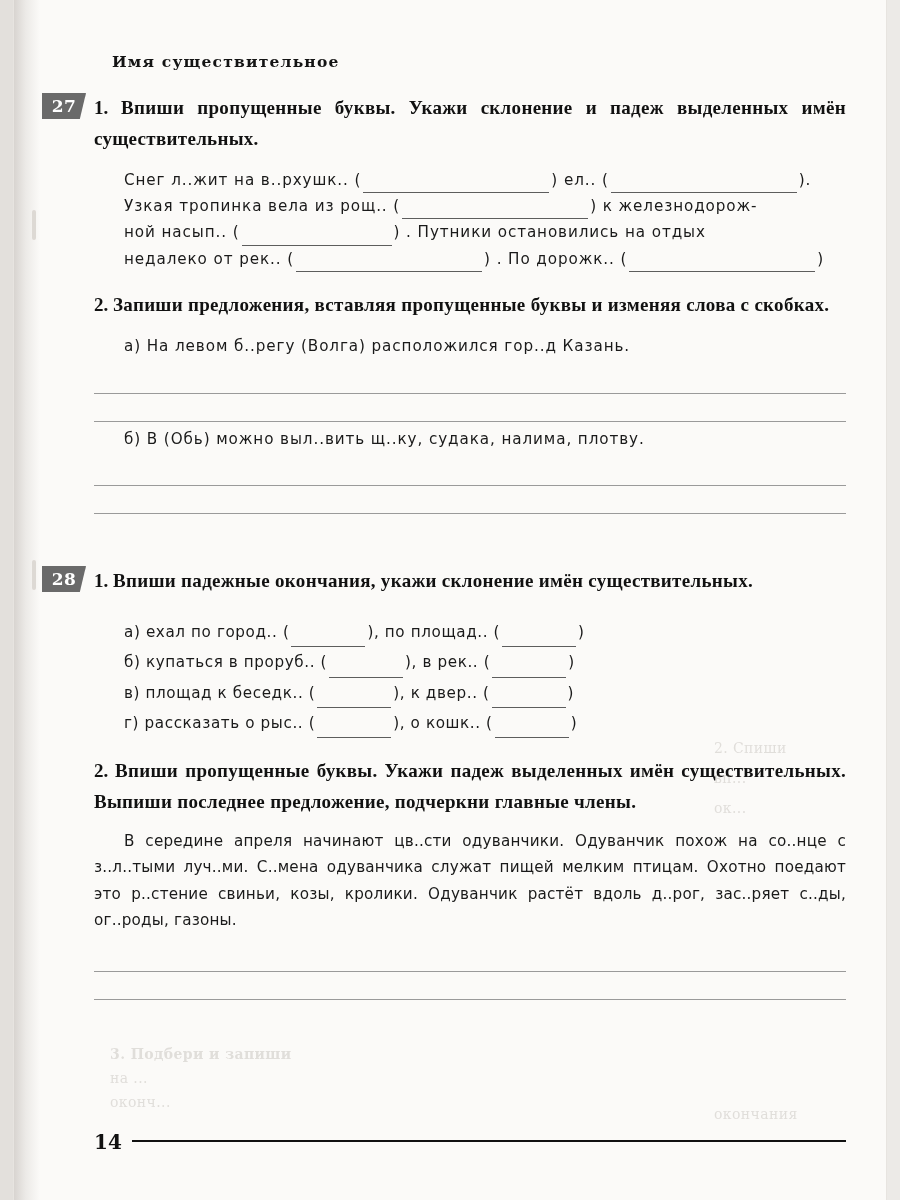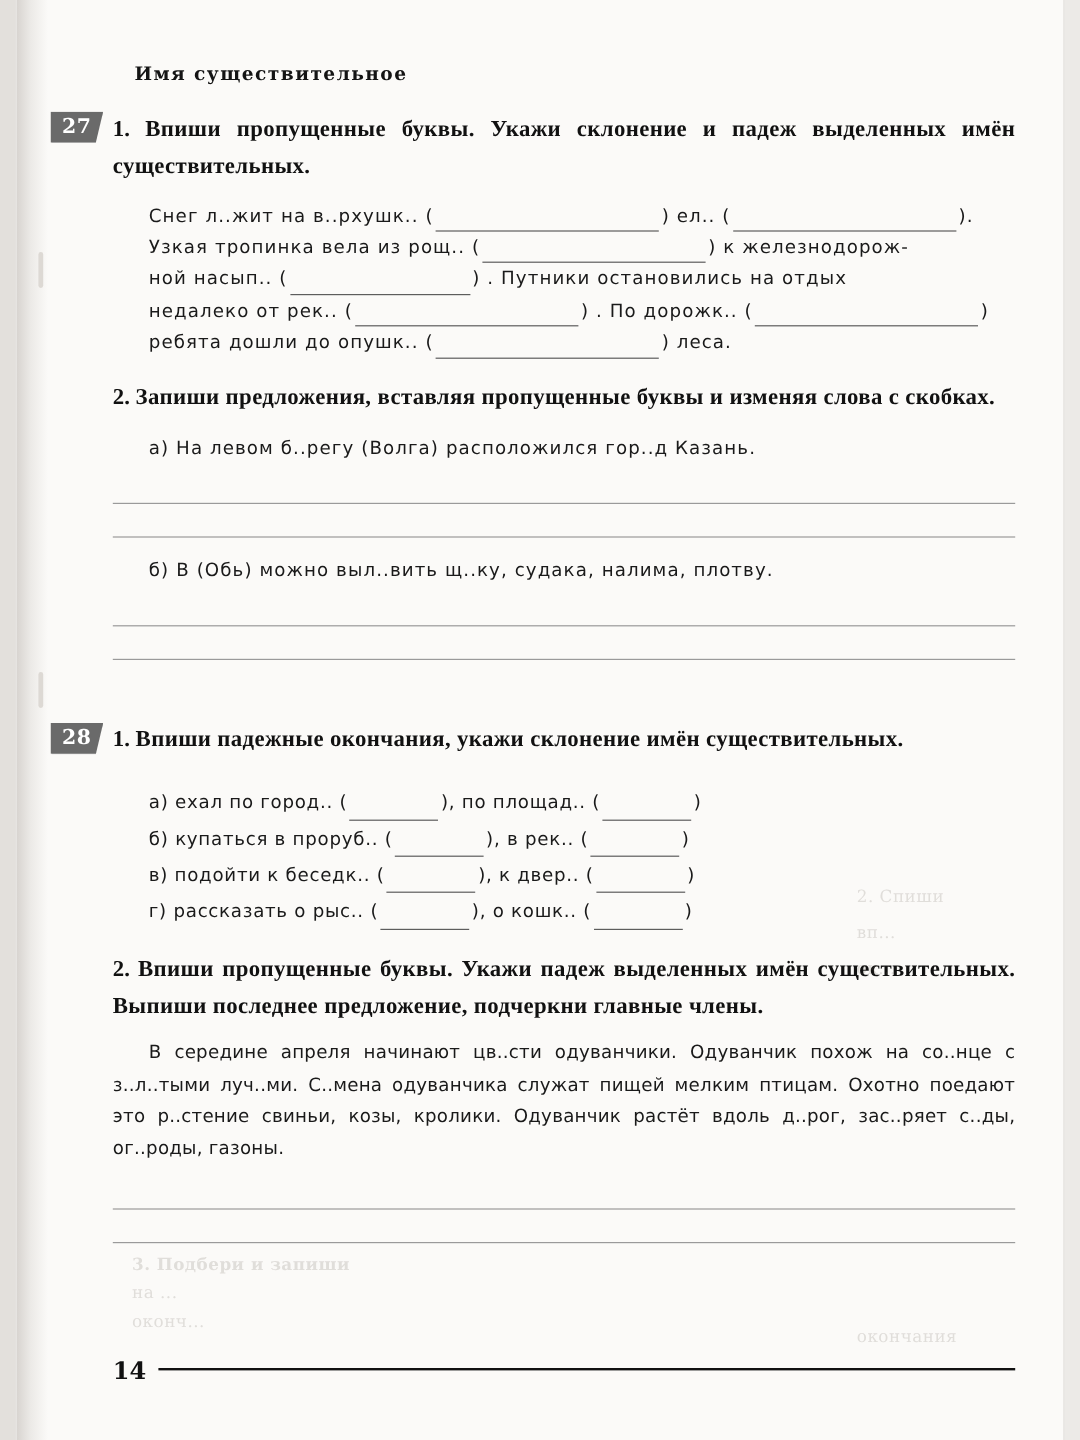--- a/index.html
+++ b/index.html
@@ -232,41 +232,38 @@
         </div>
         <div>
           <span>Узкая  тропинка  вела  из  <b>рощ..</b>  (</span><span class="blank b-xl"></span><span>)  к  железнодорож-</span>
         </div>
         <div>
           <span>ной  <b>насып..</b>  (</span><span class="blank b-l"></span><span>) .  Путники  остановились  на  отдых</span>
         </div>
         <div>
           <span>недалеко  от  <b>рек..</b>  (</span><span class="blank b-xl"></span><span>) .  По  <b>дорожк..</b>  (</span><span class="blank b-xl"></span><span>)</span>
         </div>
-        <div>
-          <span>ребята  дошли  до  <b>опушк..</b>  (</span><span class="blank b-xl"></span><span>)  леса.</span>
-        </div>
       </div>
 
       <div class="spacer-md"></div>
 
       <div class="task">
         <span class="task-num">2.</span>
         <span class="task-lead">Запиши предложения, вставляя пропущенные буквы и изменяя слова с скобках.</span>
       </div>
 
       <div class="body-text wide" style="padding-left:30px; margin-top:12px;">
         <span>а)  На  левом  б..регу  (Волга)  расположился  гор..д  Казань.</span>
       </div>
       <div class="rules">
         <div class="rule"></div>
         <div class="rule"></div>
       </div>
 
-      <div class="body-text wide" style="padding-left:30px; margin-top:14px;">
+      <div class="body-text wide" style="padding-left:30px; margin-top:4px;">
         <span>б)  В  (Обь)  можно  выл..вить  щ..ку,  судака,  налима,  плотву.</span>
       </div>
       <div class="rules">
         <div class="rule"></div>
         <div class="rule"></div>
       </div>
     </div>
 
     <div class="spacer-lg"></div>
 
@@ -282,21 +279,21 @@
         <div class="sub-item">
           <span>а)</span>
           <span>ехал  по  город..  (</span><span class="blank b-s"></span><span>),  по  площад..  (</span><span class="blank b-s"></span><span>)</span>
         </div>
         <div class="sub-item">
           <span>б)</span>
           <span>купаться  в  проруб..  (</span><span class="blank b-s"></span><span>),  в  рек..  (</span><span class="blank b-s"></span><span>)</span>
         </div>
         <div class="sub-item">
           <span>в)</span>
-          <span>подойти  к  беседк..  (</span><span class="blank b-s"></span><span>),  к  двер..  (</span><span class="blank b-s"></span><span>)</span>
+          <span>площад  к  беседк..  (</span><span class="blank b-s"></span><span>),  к  двер..  (</span><span class="blank b-s"></span><span>)</span>
         </div>
         <div class="sub-item">
           <span>г)</span>
           <span>рассказать  о  рыс..  (</span><span class="blank b-s"></span><span>),  о  кошк..  (</span><span class="blank b-s"></span><span>)</span>
         </div>
       </div>
 
       <div class="spacer-sm"></div>
 
       <div class="task" style="margin-top:10px;">

